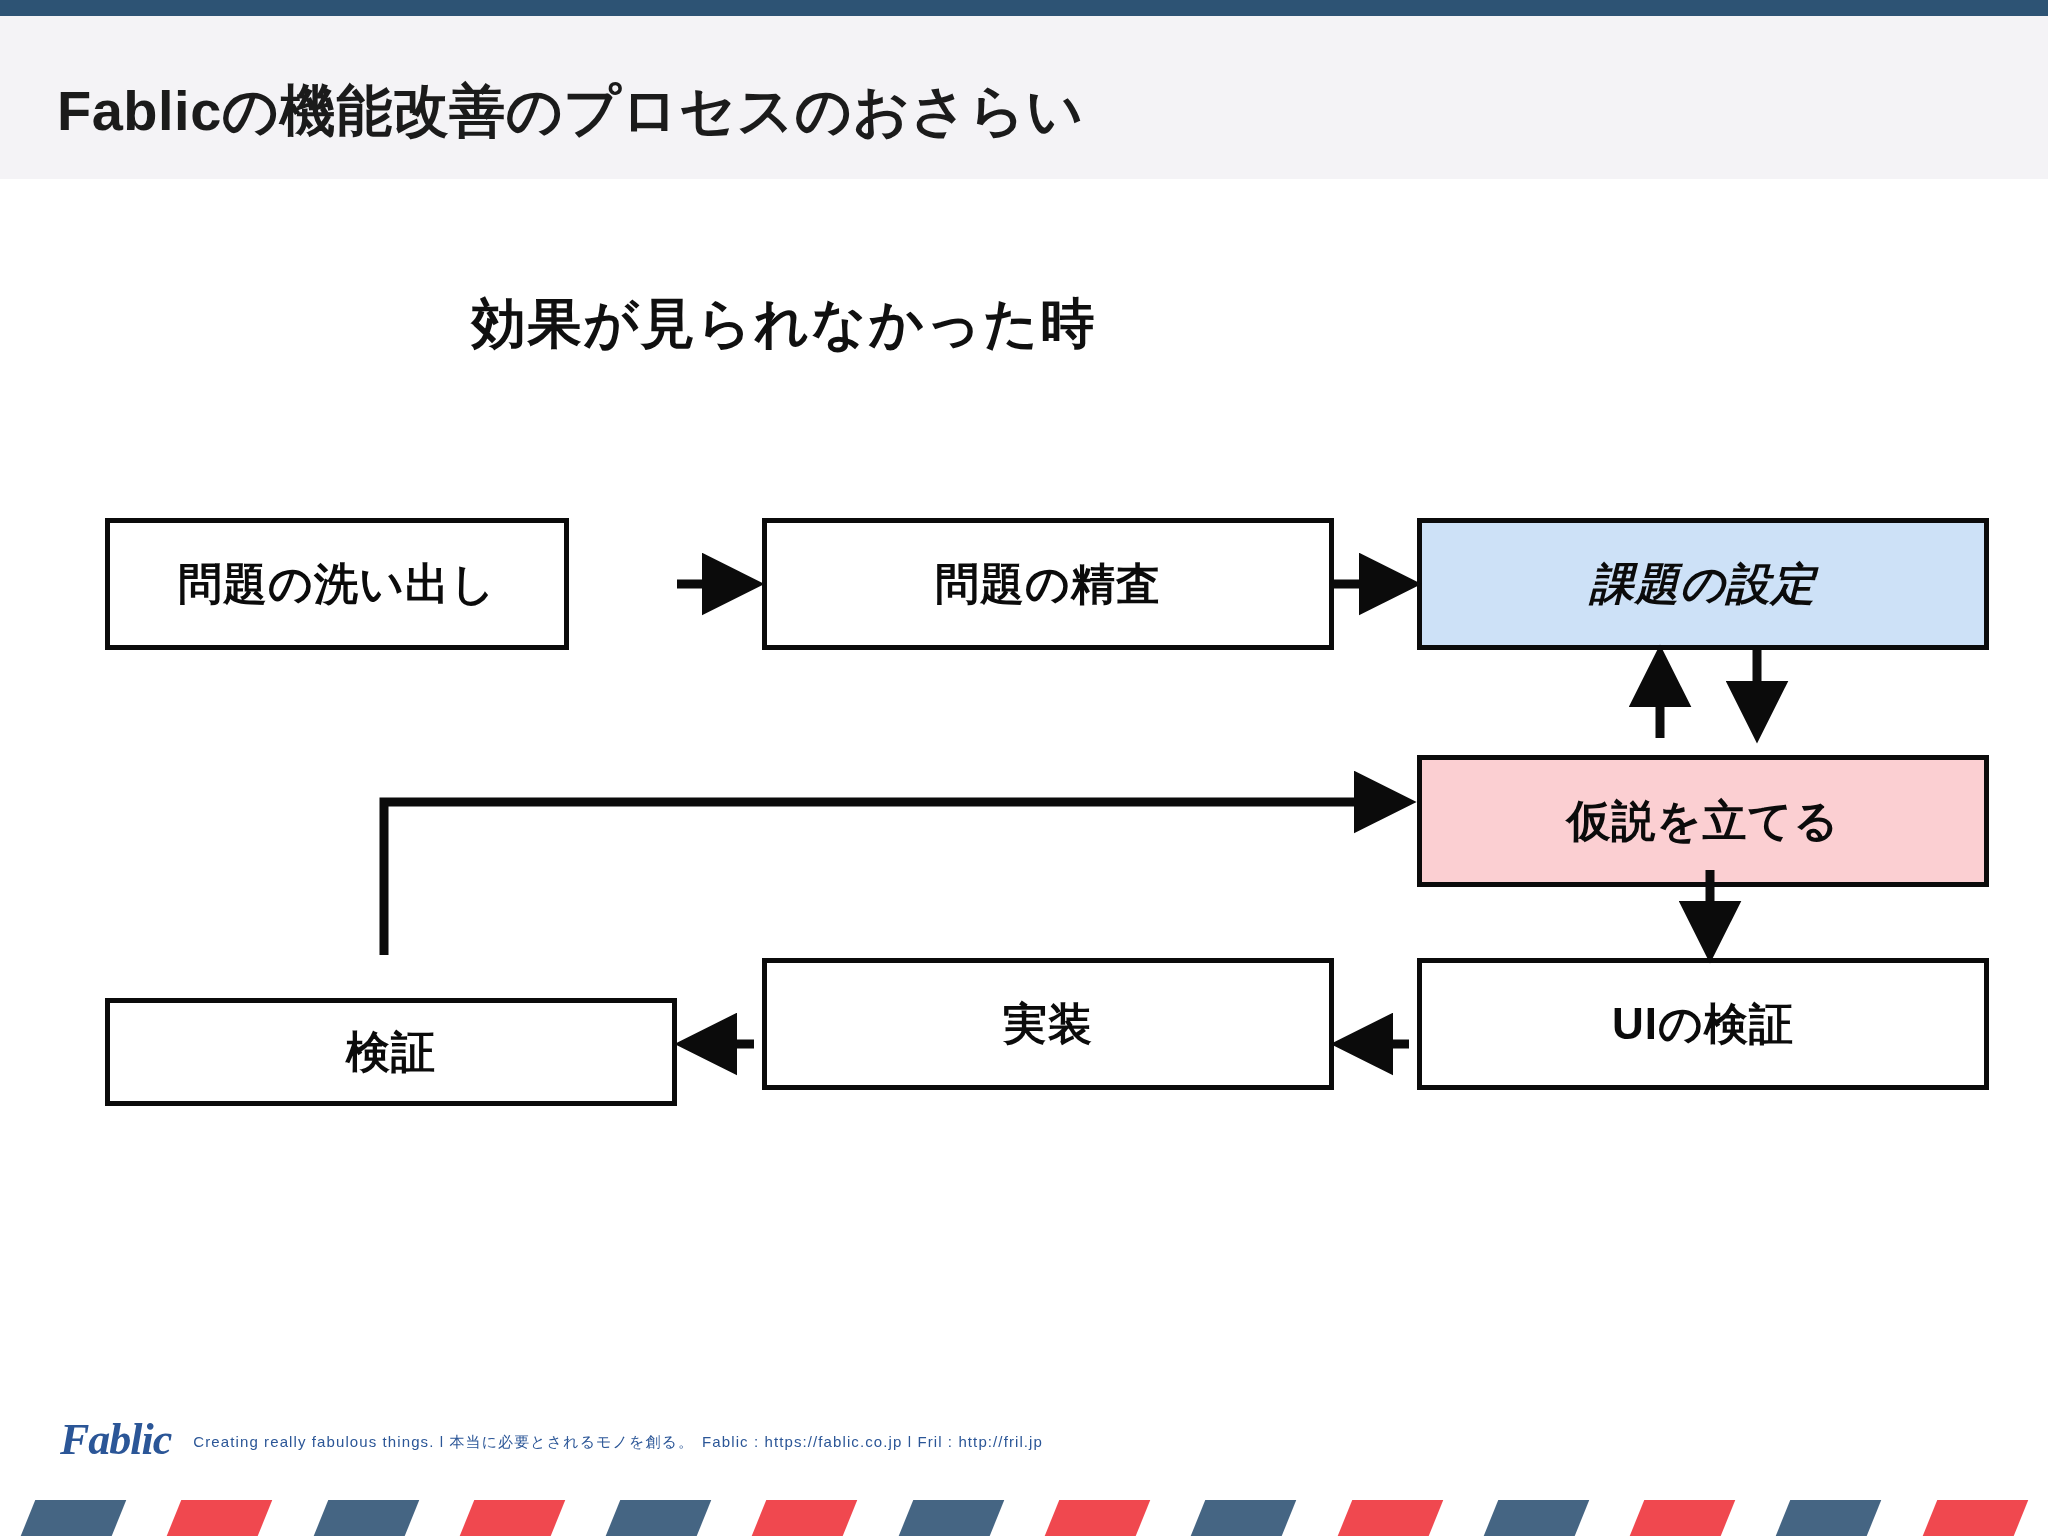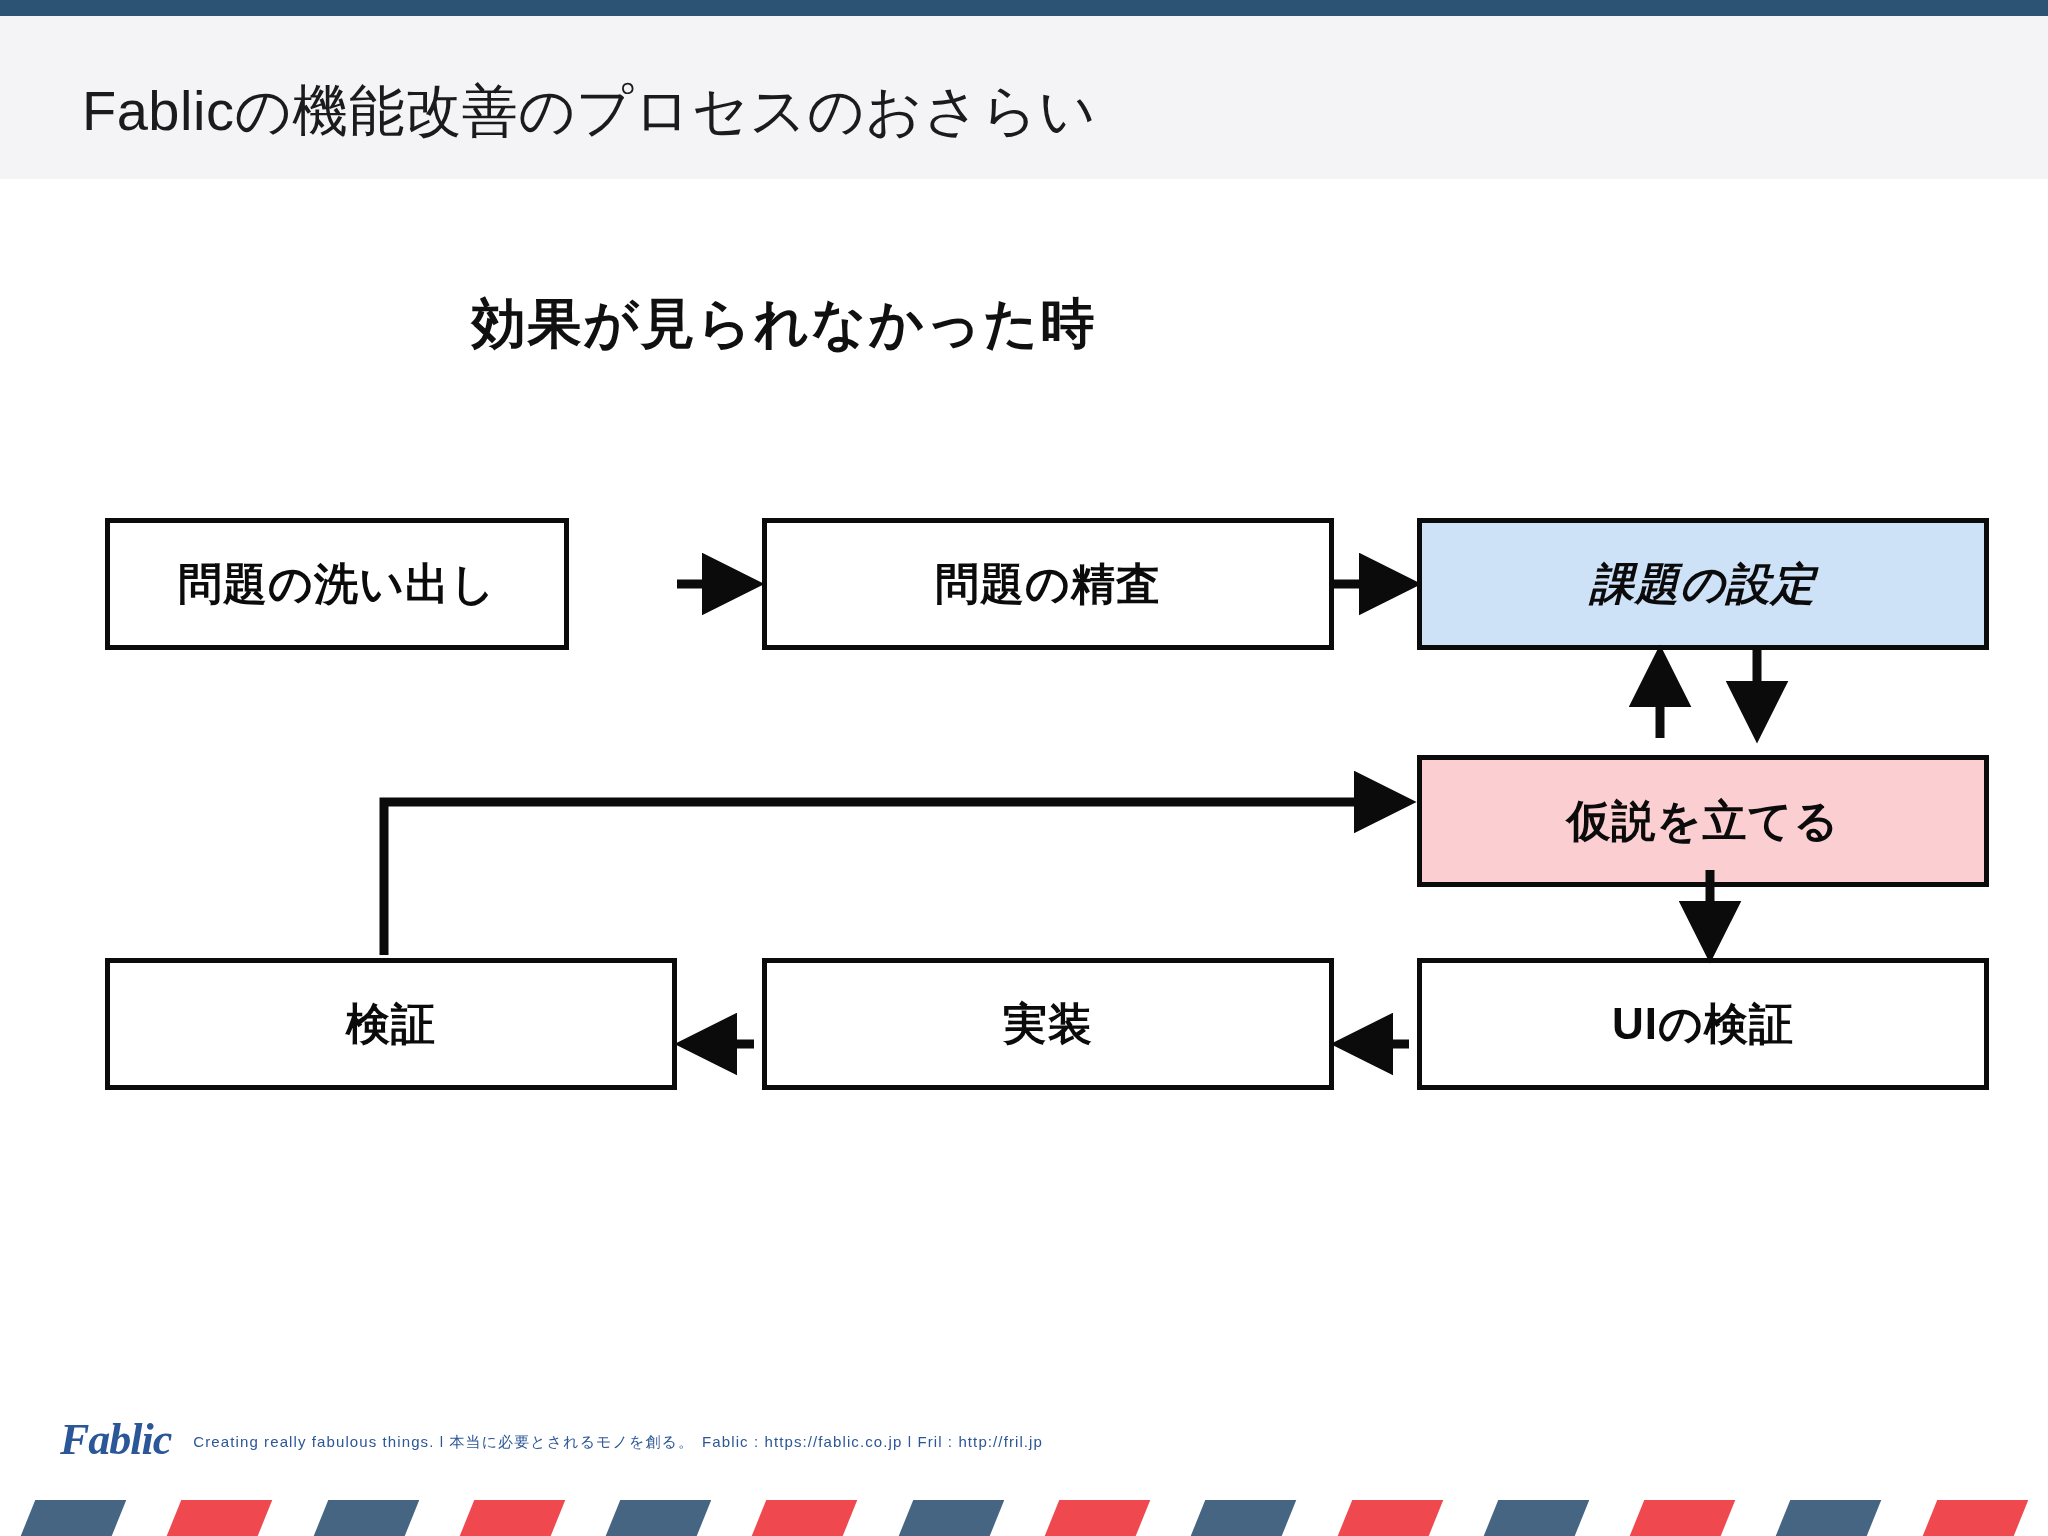--- a/index.html
+++ b/index.html
@@ -33,25 +33,24 @@
     left: 0; top: 16px;
     width: 2048px;
     height: 163px;
     background: #f4f3f6;
   }
   .header-title {
     position: absolute;
     left: 57px;
     top: 58px;
     font-size: 56px;
-    font-weight: normal;
+    font-weight: bold;
     color: #1b1b1b;
     letter-spacing: 0.5px;
     white-space: nowrap;
-    margin-left: 25px;
   }
 
   
   .subtitle {
     position: absolute;
     left: 0;
     top: 288px;
     width: 2048px;
     text-align: center;
     font-size: 54px;
@@ -76,21 +75,21 @@
     letter-spacing: 1px;
   }
 
   
   #node-0 { left: 105px;  top: 518px;  width: 464px; height: 132px; }
   #node-1 { left: 762px;  top: 518px;  width: 572px; height: 132px; text-align: right; }
   #node-2 { left: 1417px; top: 518px;  width: 572px; height: 132px; font-style: italic; }
   #node-3 { left: 1417px; top: 738px;  width: 572px; height: 132px; }
   #node-4 { left: 1417px; top: 958px;  width: 572px; height: 132px; }
   #node-5 { left: 762px;  top: 958px;  width: 572px; height: 132px; }
-  #node-6 { left: 105px;  top: 958px;  width: 572px; height: 132px; justify-content: center; }
+  #node-6 { left: 105px;  top: 998px;  width: 572px; height: 108px; justify-content: center; }
 
   
   .edges {
     position: absolute;
     left: 0; top: 0;
     width: 2048px;
     height: 1536px;
     pointer-events: none;
   }
 

